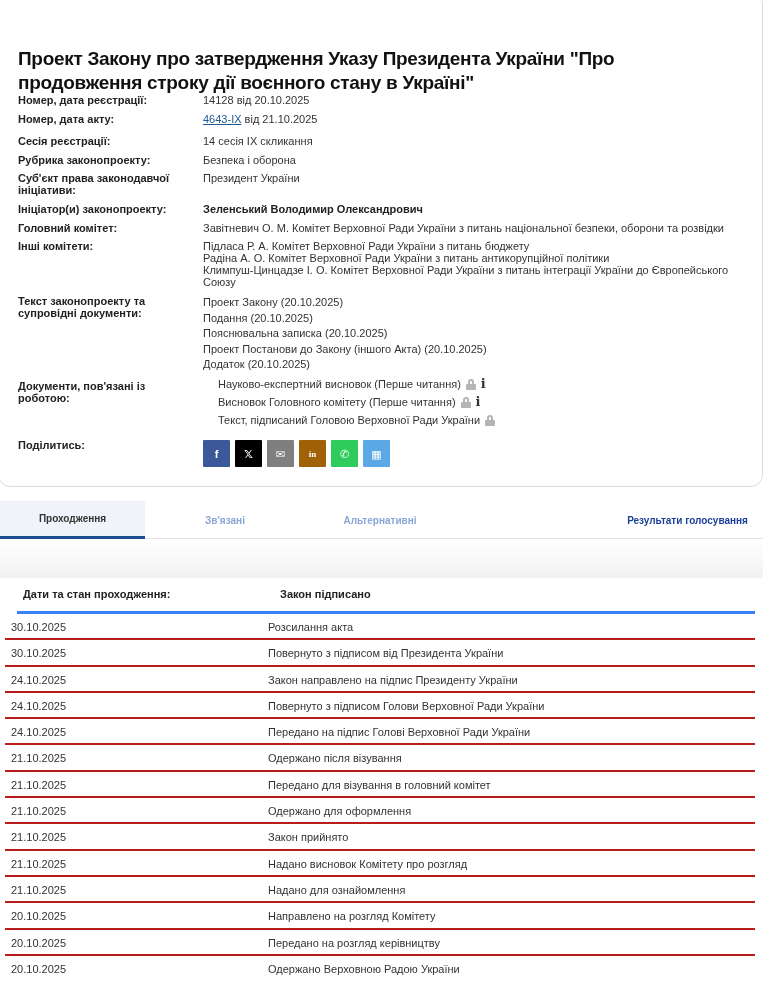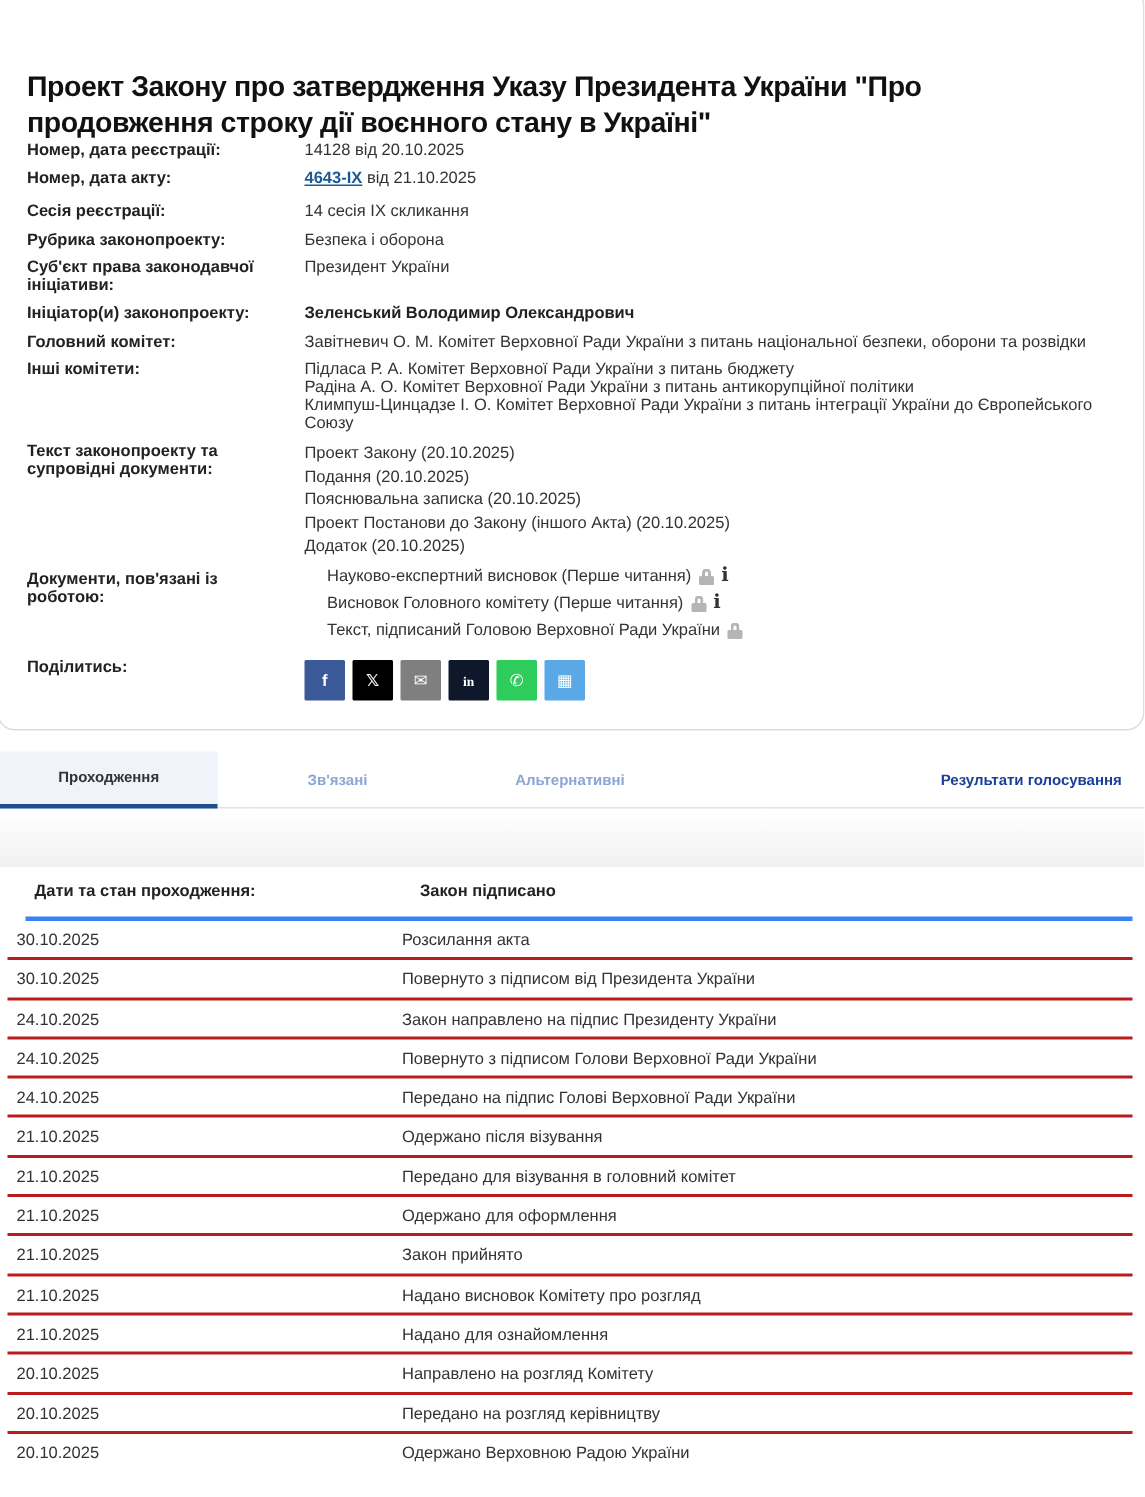--- a/index.html
+++ b/index.html
@@ -14,35 +14,35 @@
     position: absolute; left: 18px; top: 15px; width: 720px;
     font-size: 19px; font-weight: bold; line-height: 24px; color: #111;
     letter-spacing: -0.3px;
     margin-top: 32px;
   }
   .info { position: absolute; left: 18px; top: 92px; width: 740px; font-size: 11px; }
   .row { position: absolute; left: 0; width: 740px; }
   .lbl { position: absolute; left: 0; width: 170px; font-weight: bold; color: #222; line-height: 12px; font-size: 11px; }
   .val { position: absolute; left: 185px; width: 540px; color: #333; line-height: 12px; font-size: 11px; }
   .val.bold { font-weight: bold; color: #222; }
-  .val .link { color: #1c5a94; font-weight: bold; text-decoration: underline; }
+  .val .link { color: #1c5a94; font-weight: normal; text-decoration: underline; }
   .val .line { display: block; line-height: 12px; }
   .doclist .line { line-height: 15.5px; }
   .rel .line { line-height: 18px; display: flex; align-items: center; padding-left: 15px; }
   .lock { display: inline-block; width: 10px; height: 11px; margin-left: 5px; position: relative; }
   .lock::before { content: ""; position: absolute; left: 2px; top: 0; width: 6px; height: 6px; border: 2px solid #b5b5b5; border-bottom: none; border-radius: 4px 4px 0 0; box-sizing: border-box; }
   .lock::after { content: ""; position: absolute; left: 0; top: 5px; width: 10px; height: 6px; background: #b5b5b5; border-radius: 1px; }
   .infoi { display: inline-block; margin-left: 5px; font-family: "DejaVu Serif", serif; font-weight: bold; font-size: 13px; color: #333; line-height: 12px; }
 
   .share { display: flex; gap: 5px; }
   .sbtn { width: 27px; height: 27px; display: flex; align-items: center; justify-content: center; color: #fff; font-size: 11px; font-weight: bold; border-radius: 1px; }
   .sbtn.fb { background: #3b5998; }
   .sbtn.x { background: #000; }
   .sbtn.mail { background: #7f7f7f; }
-  .sbtn.li { background: #0f172a; font-size: 9px; font-family: Liberation Serif, serif; }
+  .sbtn.li { background: #a16207; font-size: 9px; font-family: Liberation Serif, serif; }
   .sbtn.wa { background: #2ecc5b; }
   .sbtn.qr { background: #5aa9e6; }
 
   .tabs { position: absolute; left: 0; top: 501px; width: 763px; height: 38px; border-bottom: 1px solid #e3e3e3; }
   .tab { position: absolute; top: 0; height: 38px; display: flex; align-items: center; justify-content: center; font-size: 10px; font-weight: bold; }
   .tab.active { background: #f0f4fa; color: #333; border-bottom: 3px solid #1c4f8f; }
   .tab.dis { color: #8aa6d6; }
   .tab.en { color: #1a3f9a; }
 
   .shade { position: absolute; left: 0; top: 540px; width: 763px; height: 38px; background: linear-gradient(#ffffff, #f1f1f1); }

